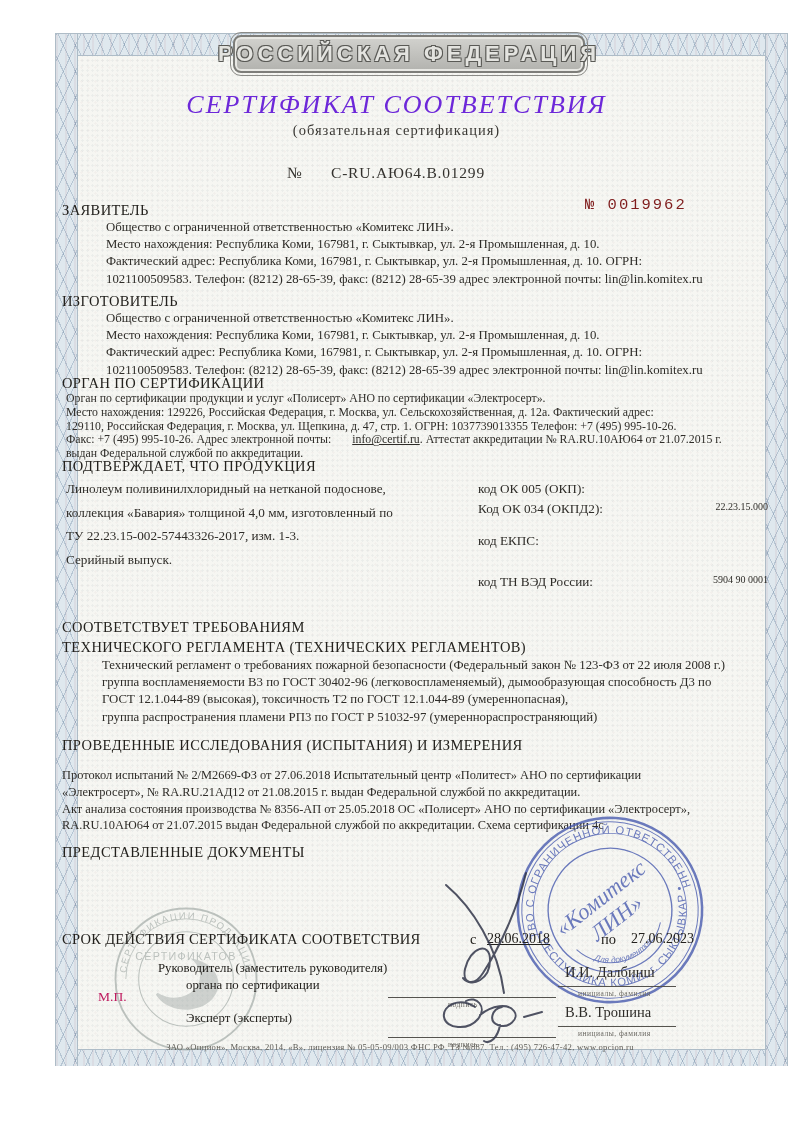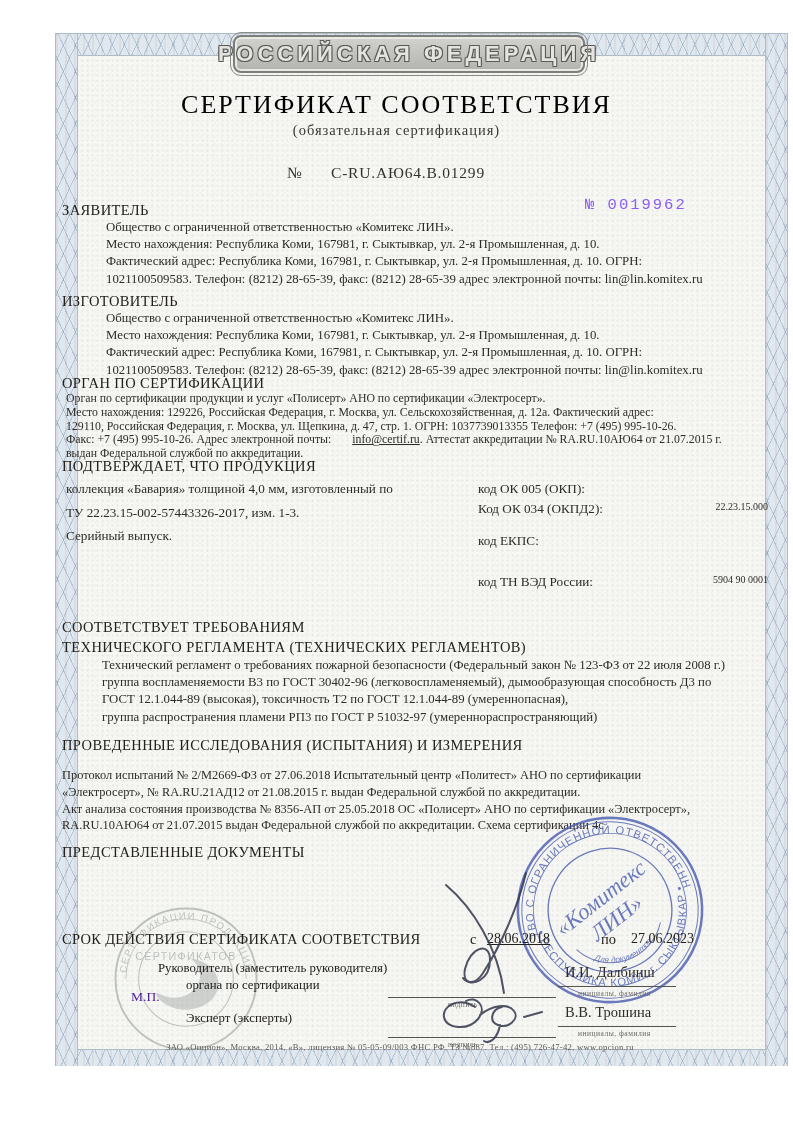--- a/index.html
+++ b/index.html
@@ -38,33 +38,33 @@
     outline:1px solid #8a8a86; outline-offset:2px;
     box-shadow: inset 0 0 0 2px #e8e8e4;
     display:flex; align-items:center; justify-content:center;
     font-family:"Liberation Sans", sans-serif; font-weight:bold;
     font-size:22px; letter-spacing:4px; color:#e3e3df;
     text-shadow:1px 1px 0 #5a5a56, -1px -1px 0 #5a5a56, 1px -1px 0 #5a5a56, -1px 1px 0 #5a5a56;
     z-index:5; white-space:nowrap;
   }
   .doc-title {
     position:absolute; left:0; top:90px; width:100%; text-align:center;
-    font-size:26px; letter-spacing:2px; color:#000000;
+    font-size:26px; letter-spacing:2px; color:#6d28d9;font-style:italic;
   }
   .doc-subtitle {
     position:absolute; left:0; top:122px; width:100%; text-align:center;
     font-size:14.5px; letter-spacing:1px; color:#3a3834;
   }
   .cert-no-row { position:absolute; left:0; top:164px; width:100%; font-size:15.5px; color:#33312d; }
   .cert-no-sign { position:absolute; left:287px; }
   .cert-no-val  { position:absolute; left:331px; letter-spacing:.8px; }
   .blank-no {
     position:absolute; left:537px; top:196px;
     font-family:"Liberation Mono", monospace; font-size:15.5px;
-    letter-spacing:2px; color:#8b5cf6;padding-left:48px;
+    letter-spacing:2px; color:#7f1d1d;padding-left:48px;
   }
 
   
   .h-sec { position:absolute; left:62px; font-size:14.5px; letter-spacing:.4px; color:#23211d; white-space:nowrap; }
   .blk { position:absolute; left:66px; width:678px; color:#2e2c28; }
   .blk div { white-space:nowrap; }
   .blk-lg { font-size:12.8px; line-height:17.2px;margin-left:40px; }
   .blk-sm { font-size:11.8px; line-height:13.8px; }
   .email-link { text-decoration:underline;margin-left:18px; }
 
@@ -80,21 +80,21 @@
   .v-label { position:absolute; left:62px; letter-spacing:.3px; white-space:nowrap; }
   .v-from  { position:absolute; left:470px; }
   .v-date1 { position:absolute; left:487px; font-size:14px;text-decoration:underline; }
   .v-to    { position:absolute; left:601px; }
   .v-date2 { position:absolute; left:631px; font-size:14px; }
 
   .sig-label { position:absolute; font-size:12.8px; color:#23211d; white-space:nowrap; }
   .sig-line  { position:absolute; border-top:1px solid #55534e; }
   .sig-cap   { position:absolute; font-size:7.5px; color:#6b6963; letter-spacing:.5px; }
   .sig-name  { position:absolute; font-size:14.5px; color:#2e2c28; white-space:nowrap; }
-  .mp-label  { position:absolute; left:98px; top:989px; font-size:13.5px; color:#4c1d95;margin-left:33px; }
+  .mp-label  { position:absolute; left:98px; top:989px; font-size:13.5px; color:#be185d; }
 
   .footer-line {
     position:absolute; left:90px; top:1042px; width:620px; text-align:center;
     font-size:8.6px; color:#5e5c56; letter-spacing:.3px; white-space:nowrap;
   }
 
   
   .stamp { position:absolute; }
   .stamp-blue { left:512px; top:812px; width:196px; height:196px; opacity:.78; transform:rotate(-18deg); }
   .stamp-gray { left:100px; top:893px; width:172px; height:172px; opacity:.55; }
@@ -139,20 +139,21 @@
   <div class="blk blk-sm" style="top:392px">
     <div>Орган по сертификации продукции и услуг «Полисерт» АНО по сертификации «Электросерт».</div>
     <div>Место нахождения: 129226, Российская Федерация, г. Москва, ул. Сельскохозяйственная, д. 12а. Фактический адрес:</div>
     <div>129110, Российская Федерация, г. Москва, ул. Щепкина, д. 47, стр. 1. ОГРН: 1037739013355 Телефон: +7 (495) 995-10-26.</div>
     <div><span>Факс: +7 (495) 995-10-26. Адрес электронной почты: </span><span class="email-link">info@certif.ru</span><span>. Аттестат аккредитации № RA.RU.10АЮ64 от 21.07.2015 г.</span></div>
     <div>выдан Федеральной службой по аккредитации.</div>
   </div>
 
   <div class="h-sec" style="top:458px">ПОДТВЕРЖДАЕТ, ЧТО ПРОДУКЦИЯ</div>
   <div class="prod-desc">
+    <div>Линолеум поливинилхлоридный на нетканой подоснове,</div>
     <div>коллекция «Бавария» толщиной 4,0 мм, изготовленный по</div>
     <div>ТУ 22.23.15-002-57443326-2017, изм. 1-3.</div>
     <div>Серийный выпуск.</div>
   </div>
   <div class="code-label" style="top:481px">код ОК 005 (ОКП):</div>
   <div class="code-label" style="top:501px">Код ОК 034 (ОКПД2):</div>
   <div class="code-value" style="top:501px">22.23.15.000</div>
   <div class="code-label" style="top:533px">код ЕКПС:</div>
   <div class="code-label" style="top:574px">код ТН ВЭД России:</div>
   <div class="code-value" style="top:574px">5904 90 0001</div>

